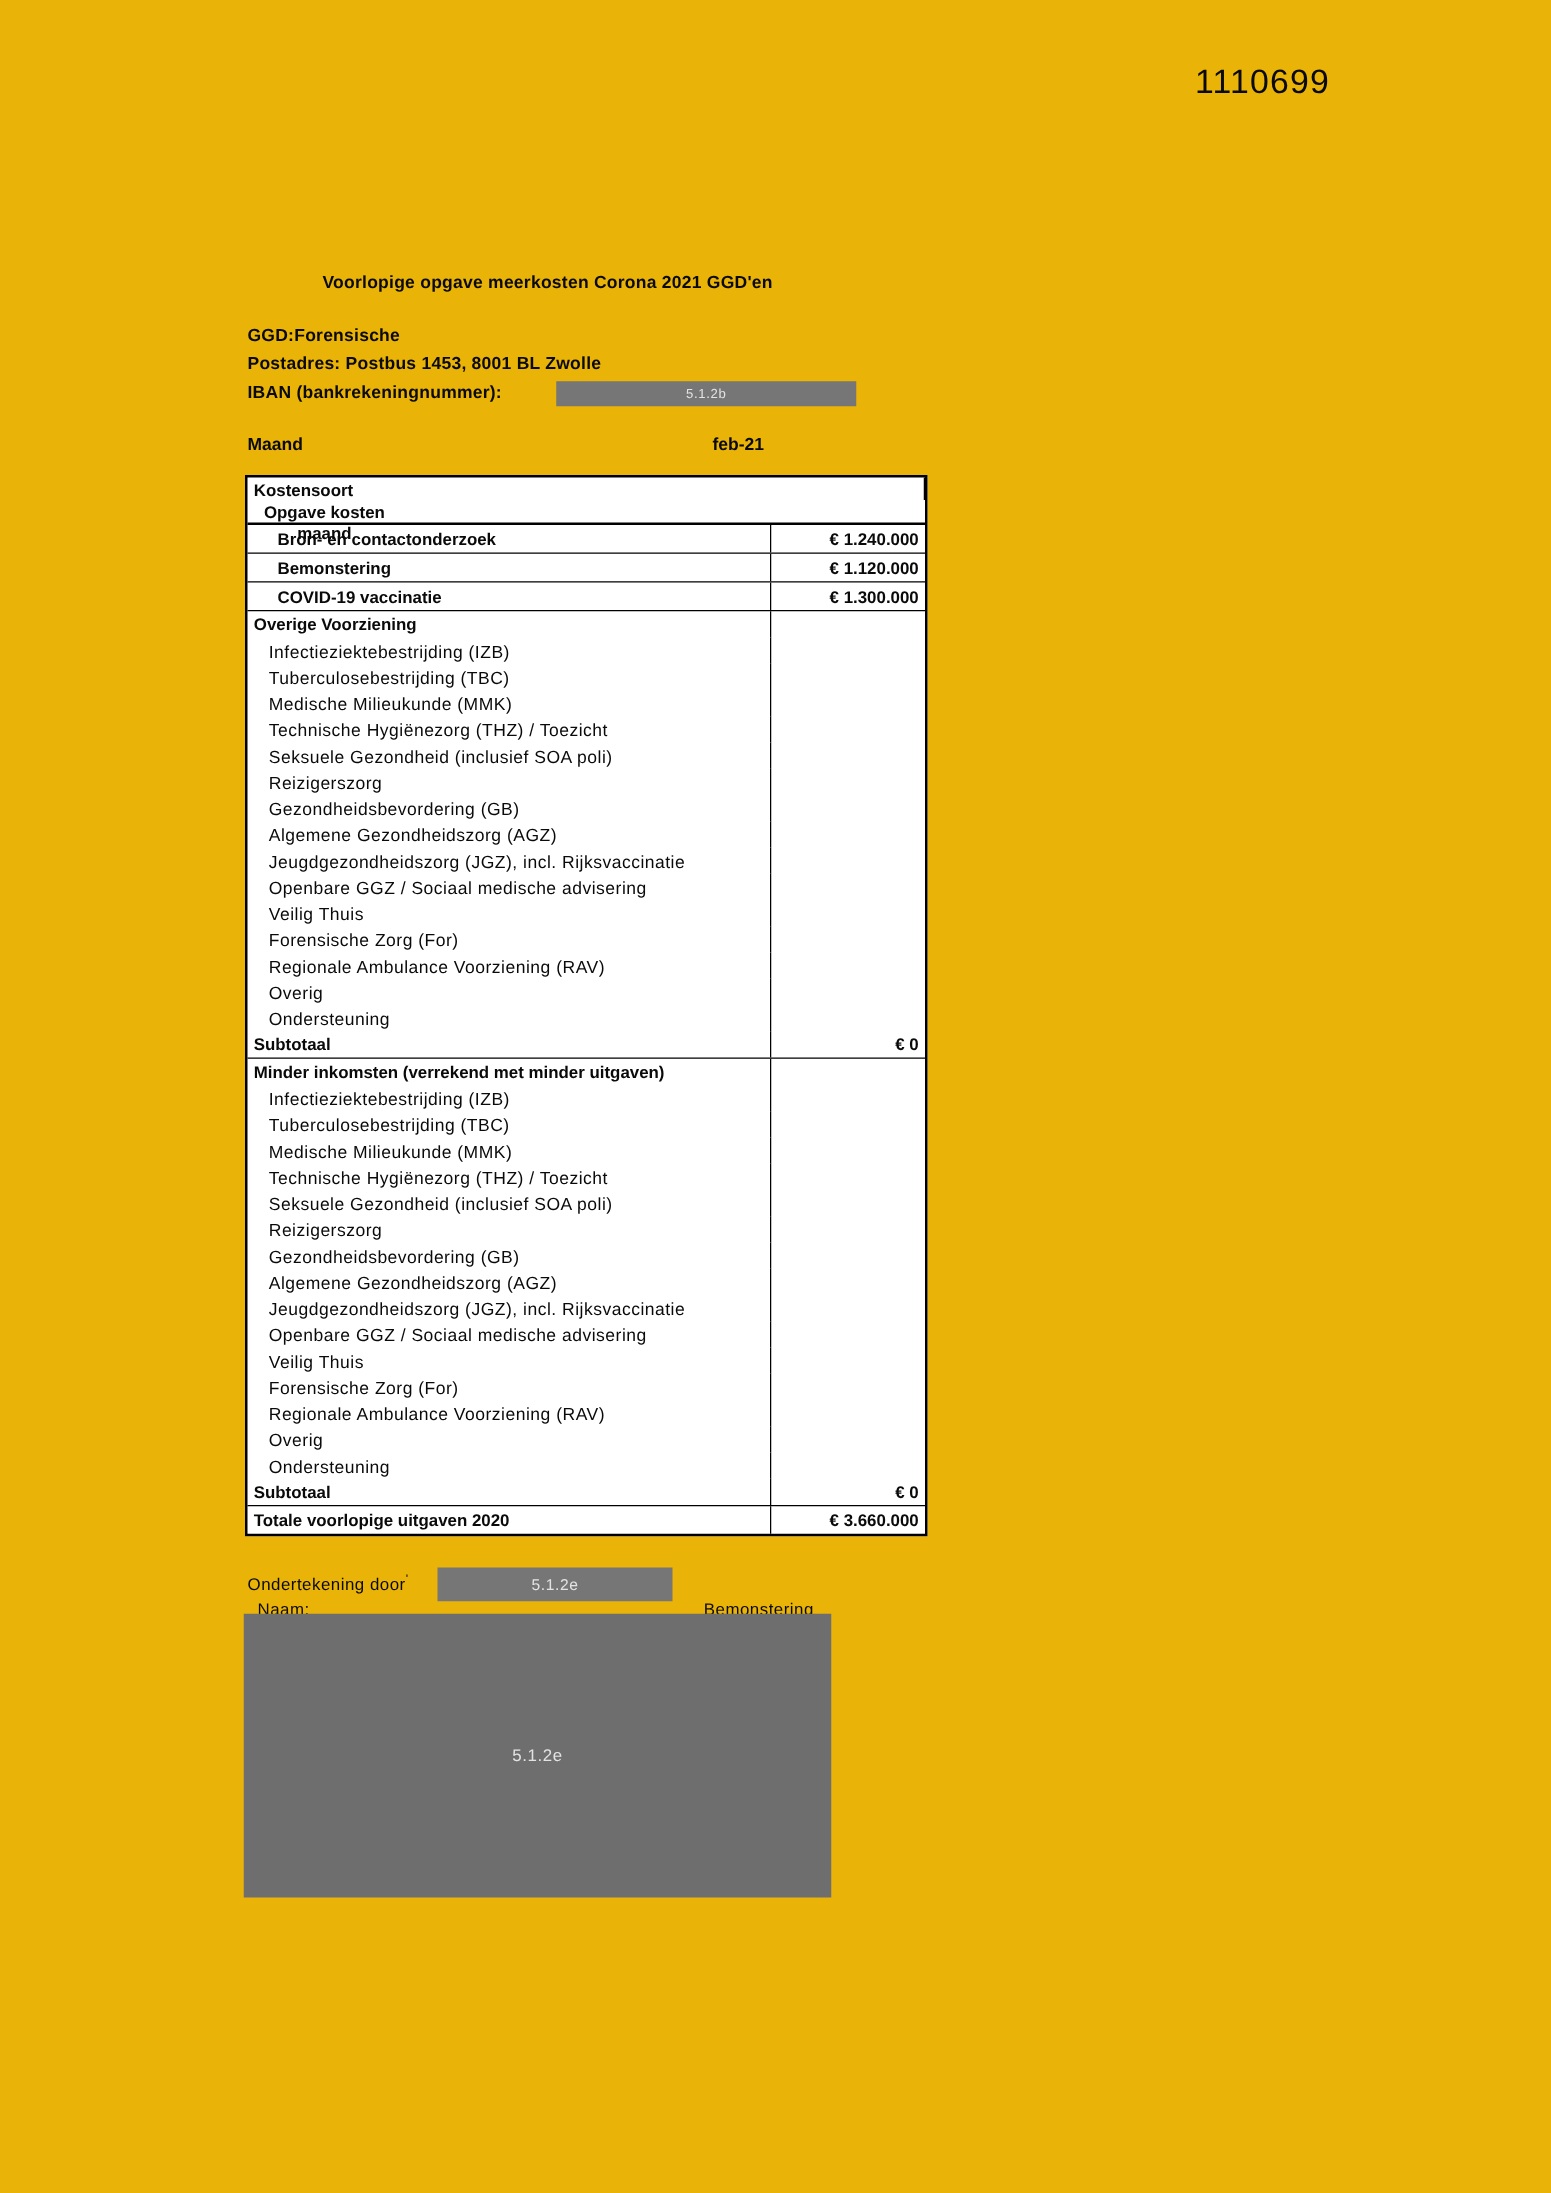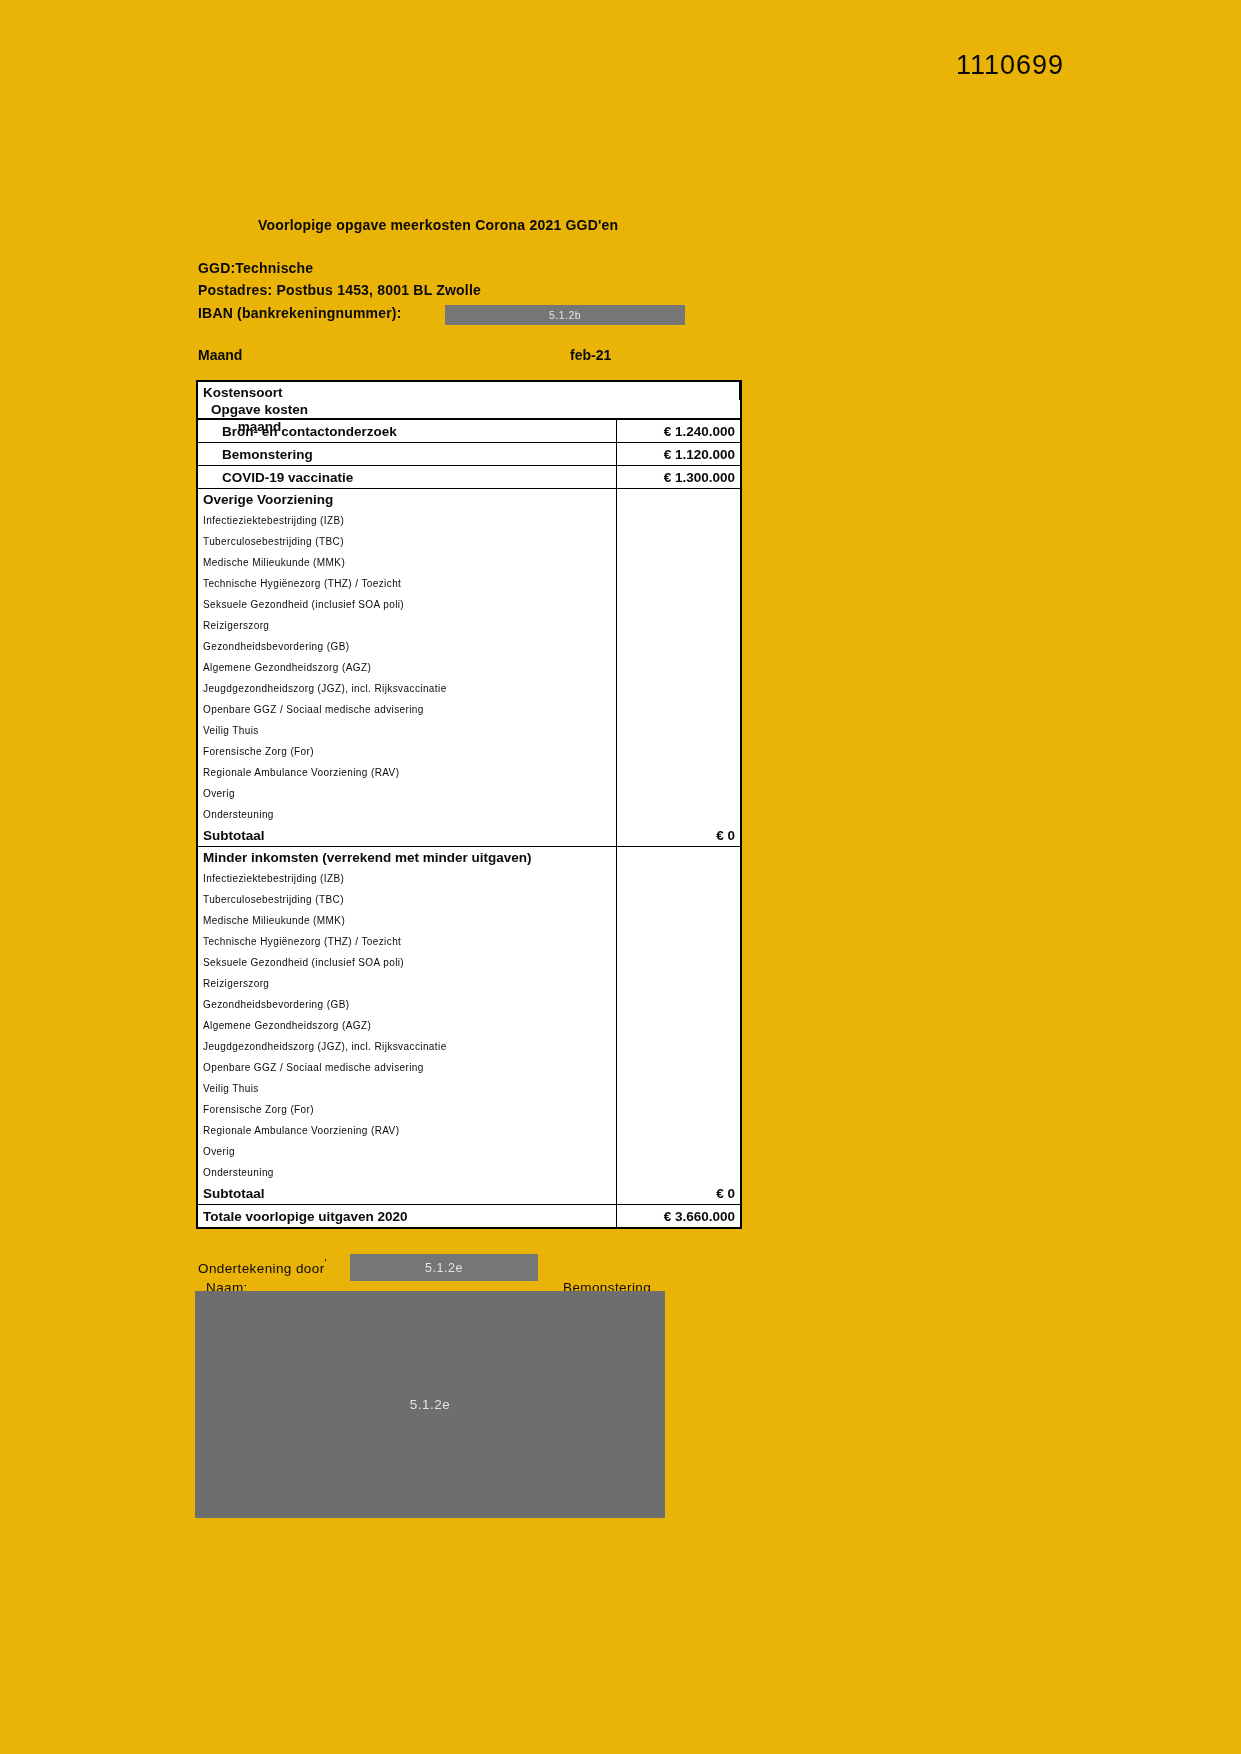--- a/index.html
+++ b/index.html
@@ -44,21 +44,21 @@
     width:123px;display:flex;align-items:center;justify-content:flex-end;
     padding-right:5px;
     font-weight:bold;font-size:13.5px;
     box-sizing:border-box;
   }
   .t-head{height:38px;border-bottom:2px solid #000;flex-direction:column;}
   .t-head .c-label{align-items:flex-start;padding-top:3px;font-weight:bold;font-size:13.5px;}
   .t-head .c-value{align-items:flex-start;justify-content:center;text-align:center;line-height:17px;padding:1px 2px 0 2px;}
   .row-bold{height:23px;font-weight:bold;font-size:13.5px;border-bottom:1.5px solid #000;padding-left:19px;}
   .row-section{height:21px;font-weight:bold;font-size:13.5px;}
-  .row-item{height:21px;font-size:10px;letter-spacing:.4px;}
+  .row-item{height:21px;font-size:14px;letter-spacing:.4px;margin-left:12px;}
   .row-subtotal{height:22px;font-weight:bold;font-size:13.5px;border-bottom:1.5px solid #000;}
   .row-total{height:22px;font-weight:bold;font-size:13.5px;}
 
   .sig-line{left:198px;top:1258px;font-size:13.5px;letter-spacing:.4px;}
   .sig-tick{font-size:10px;vertical-align:6px;}
   .sig-box-small{left:350px;top:1254px;width:188px;height:27px;font-size:12.5px;letter-spacing:.5px;}
   .naam{left:206px;top:1280px;font-size:13.5px;letter-spacing:.4px;}
   .handtekening{left:563px;top:1280px;font-size:13.5px;letter-spacing:.4px;}
   .sig-box-large{
     left:195px;top:1291px;width:470px;height:227px;
@@ -68,21 +68,21 @@
 </style>
 </head>
 <body>
 
 <div class="page">
 
   <div class="abs doc-number">1110699</div>
 
   <div class="abs doc-title">Voorlopige opgave meerkosten Corona 2021 GGD'en</div>
 
-  <div class="abs hdr-line ggd">GGD:Technische</div>
+  <div class="abs hdr-line ggd">GGD:Forensische</div>
   <div class="abs hdr-line postadres">Postadres: Postbus 1453, 8001 BL Zwolle</div>
   <div class="abs hdr-line iban">IBAN (bankrekeningnummer):</div>
   <div class="abs redaction iban-box">
     <span>5.1.2b</span>
   </div>
 
   <div class="abs maand-label">Maand</div>
   <div class="abs maand-value">feb-21</div>
 
   <div class="abs cost-table">

